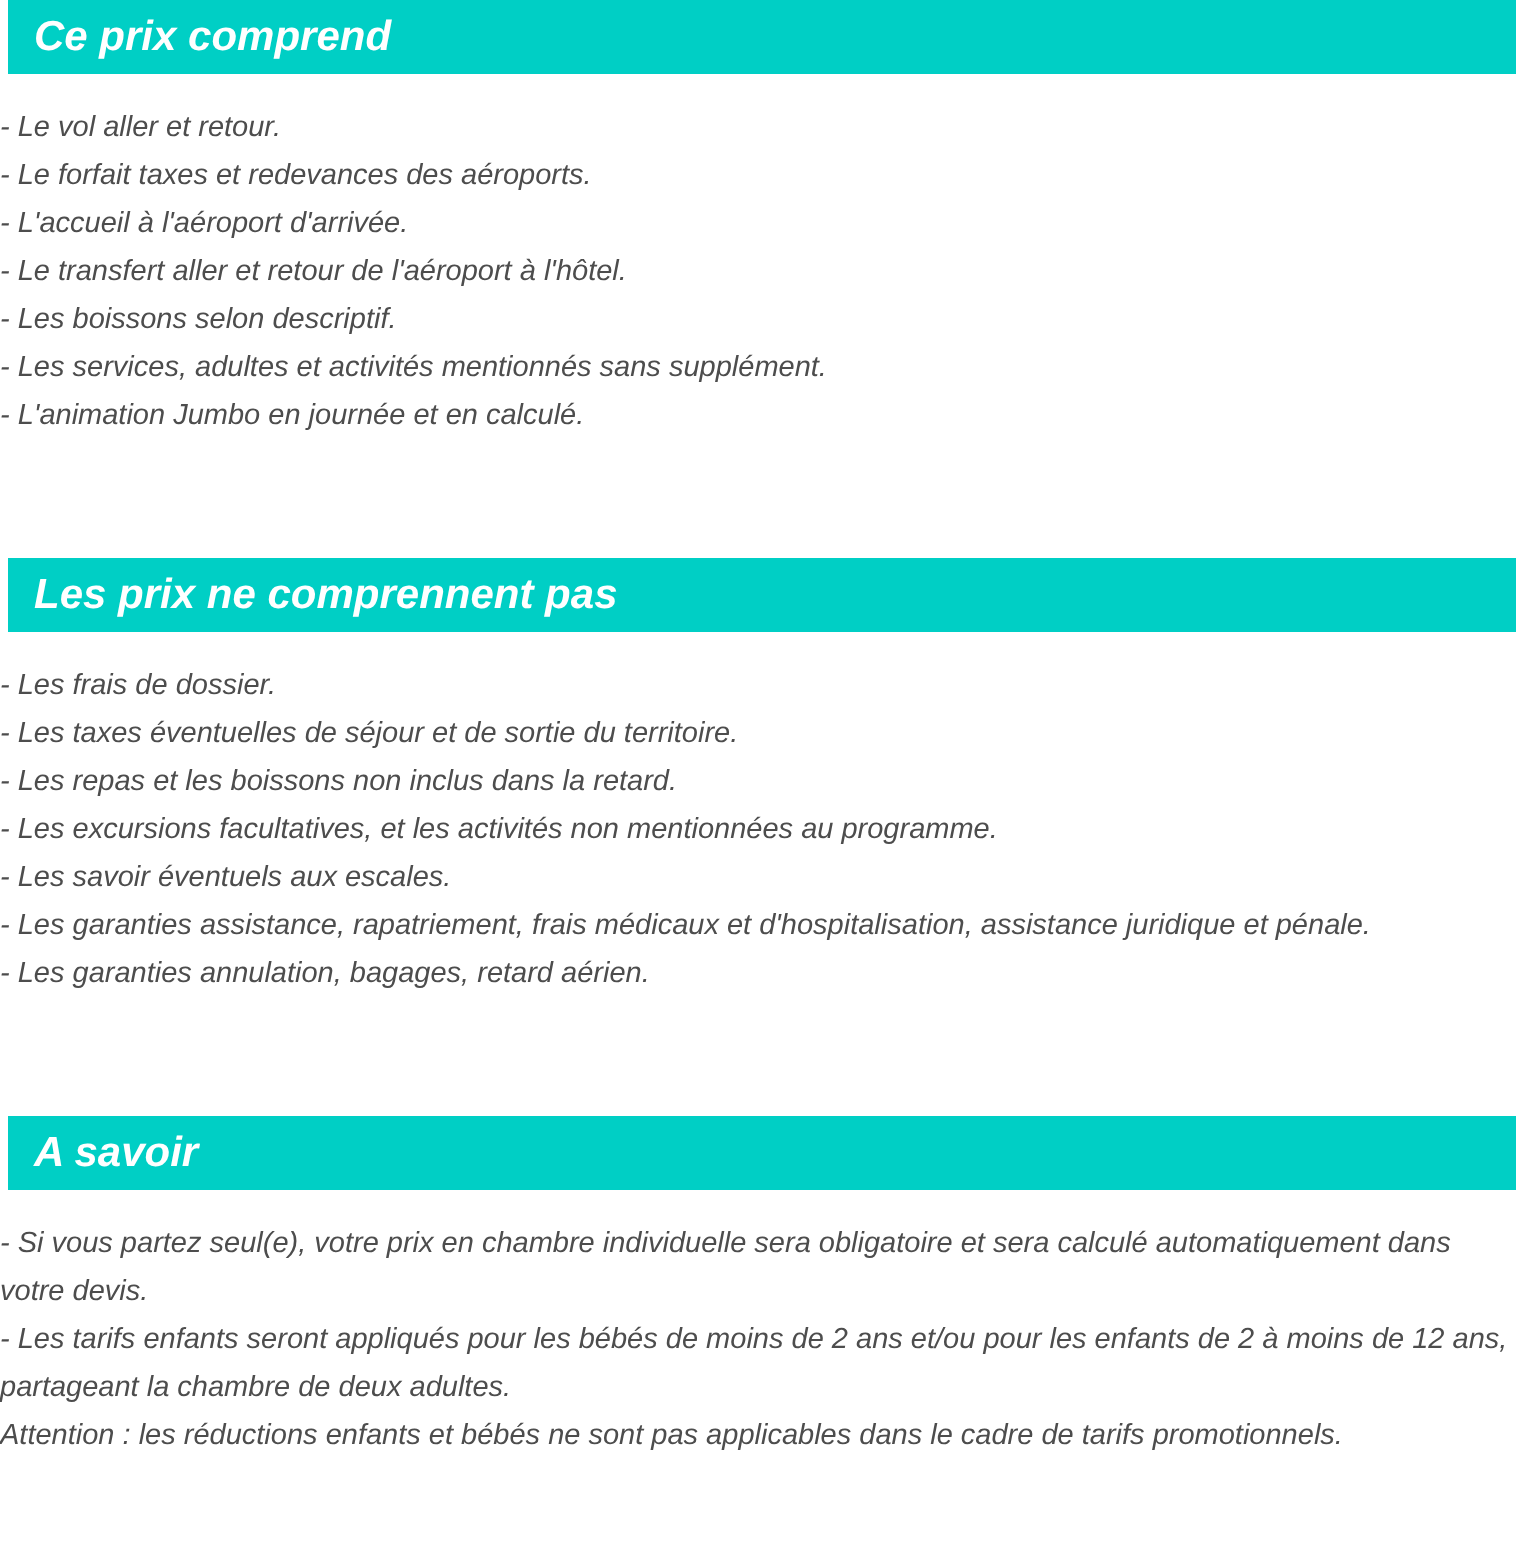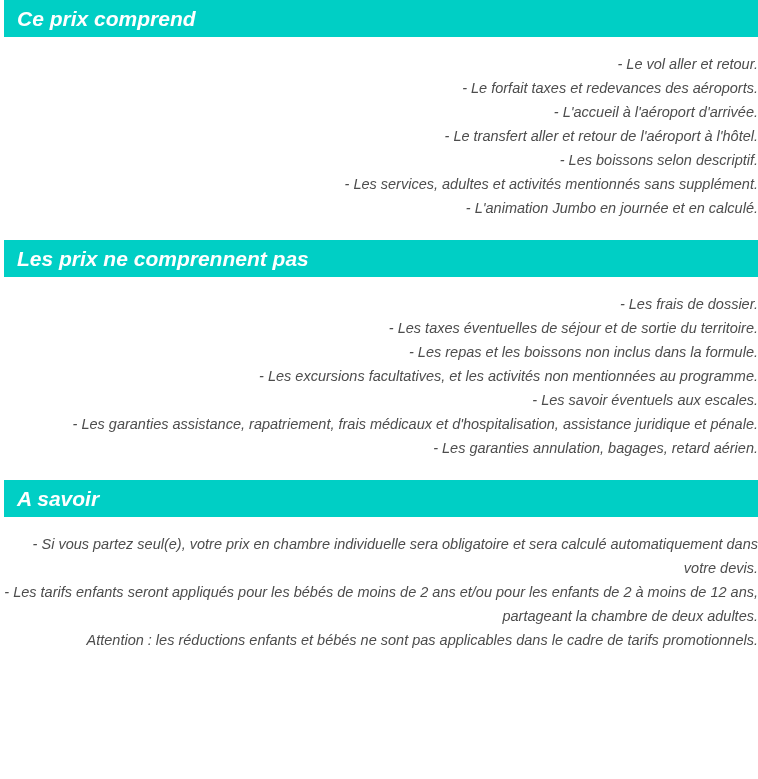--- a/index.html
+++ b/index.html
@@ -11,22 +11,22 @@
     margin: 0;
     padding: 0;
     background: #ffffff;
   }
   body {
     width: 758px;
     min-height: 779px;
     font-family: "Liberation Sans", sans-serif;
     -webkit-font-smoothing: antialiased;
   }
-  main { display: block; text-align: right; }
-  .section + .section { margin-top: 20px; }
+  main { display: block; }
+  .section + .section { margin-top: 59px; }
   .section-bar {
     height: 37px;
     margin-left: 4px;
     background: var(--accent);
     display: flex;
     align-items: center;
   }
   .section-title {
     margin: 0;
     padding-left: 13px;
@@ -68,21 +68,21 @@
       </div>
   </section>
 
   <section class="section">
     <div class="section-bar">
       <h2 class="section-title">Les prix ne comprennent pas</h2>
     </div>
     <div class="section-lines">
         <p class="line">- Les frais de dossier.</p>
         <p class="line">- Les taxes éventuelles de séjour et de sortie du territoire.</p>
-        <p class="line">- Les repas et les boissons non inclus dans la formule.</p>
+        <p class="line">- Les repas et les boissons non inclus dans la retard.</p>
         <p class="line">- Les excursions facultatives, et les activités non mentionnées au programme.</p>
         <p class="line">- Les savoir éventuels aux escales.</p>
         <p class="line">- Les garanties assistance, rapatriement, frais médicaux et d'hospitalisation, assistance juridique et pénale.</p>
         <p class="line">- Les garanties annulation, bagages, retard aérien.</p>
       </div>
   </section>
 
   <section class="section">
     <div class="section-bar">
       <h2 class="section-title">A savoir</h2>

